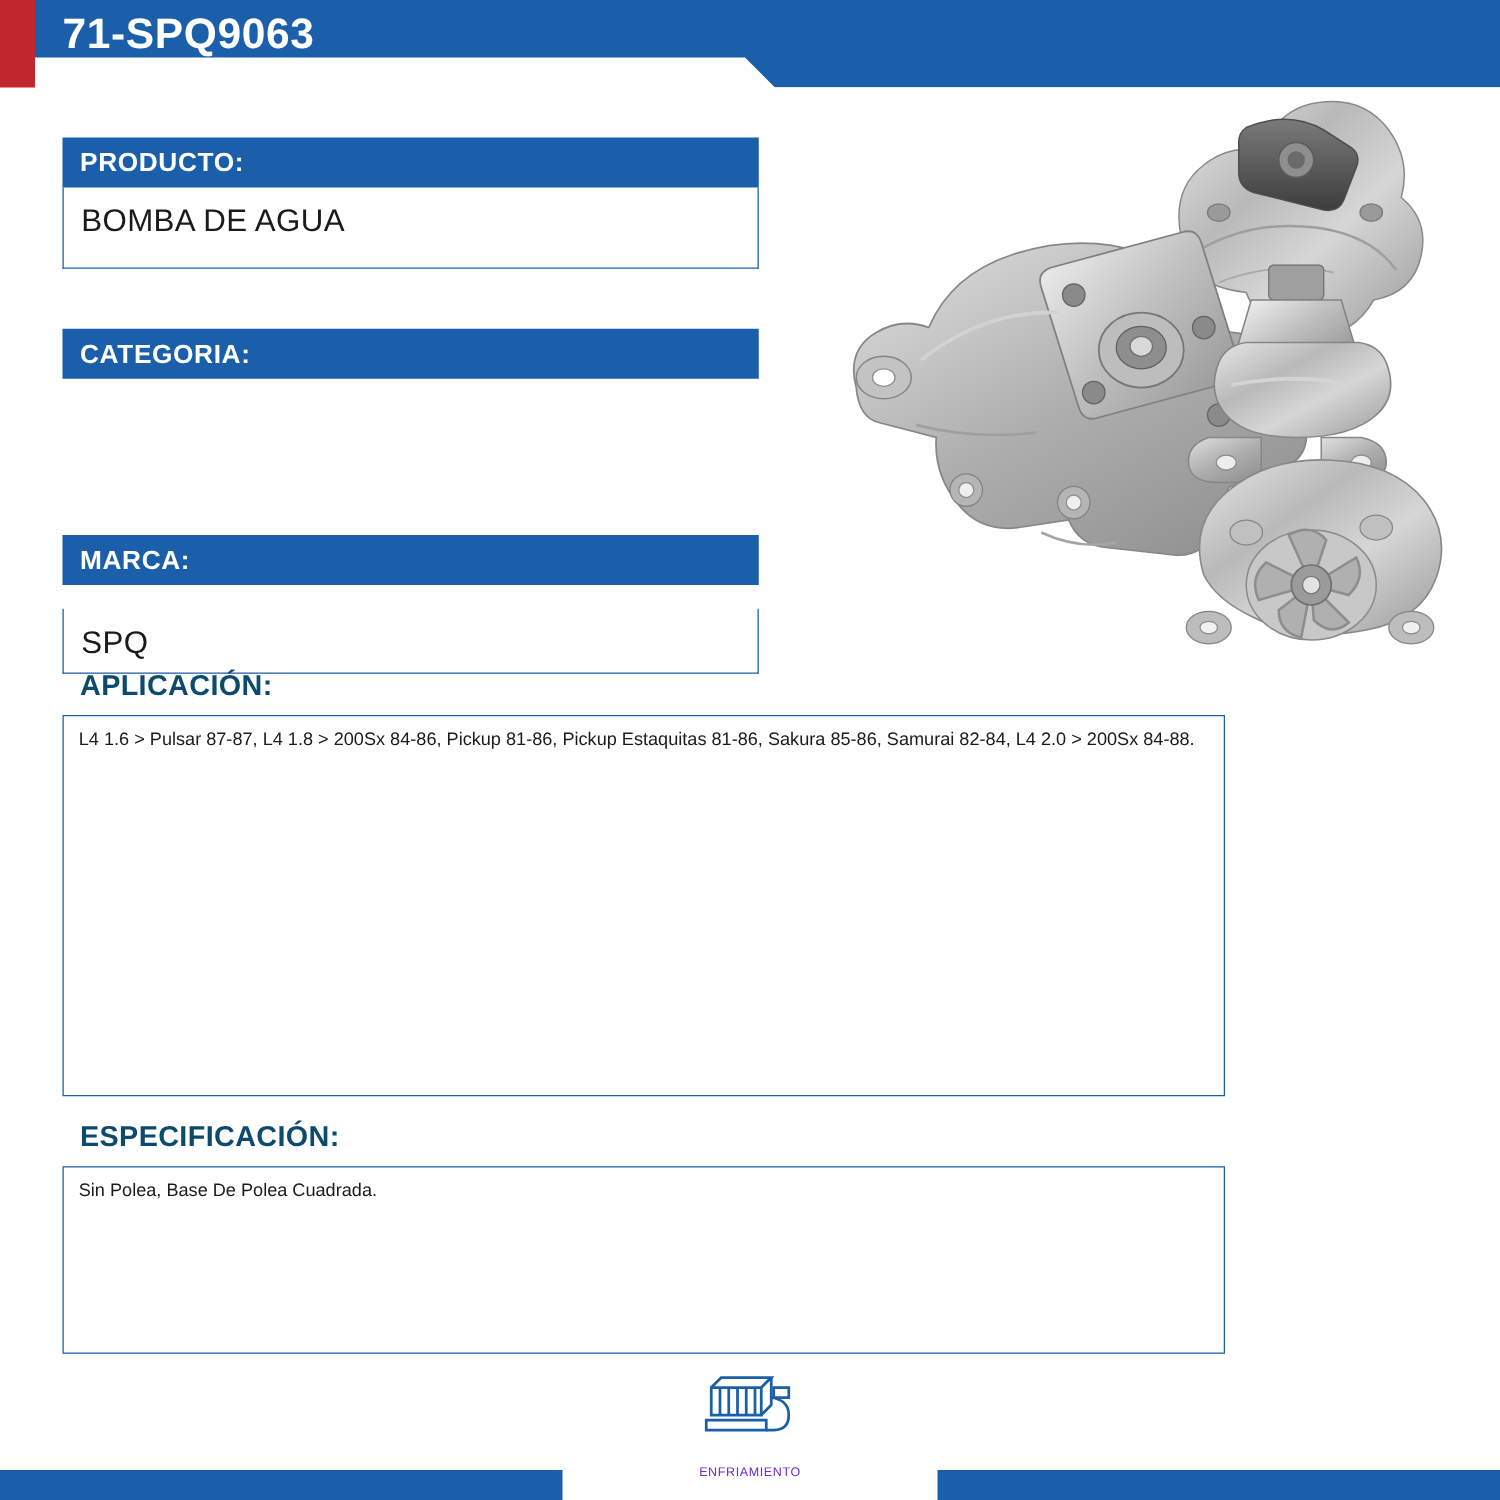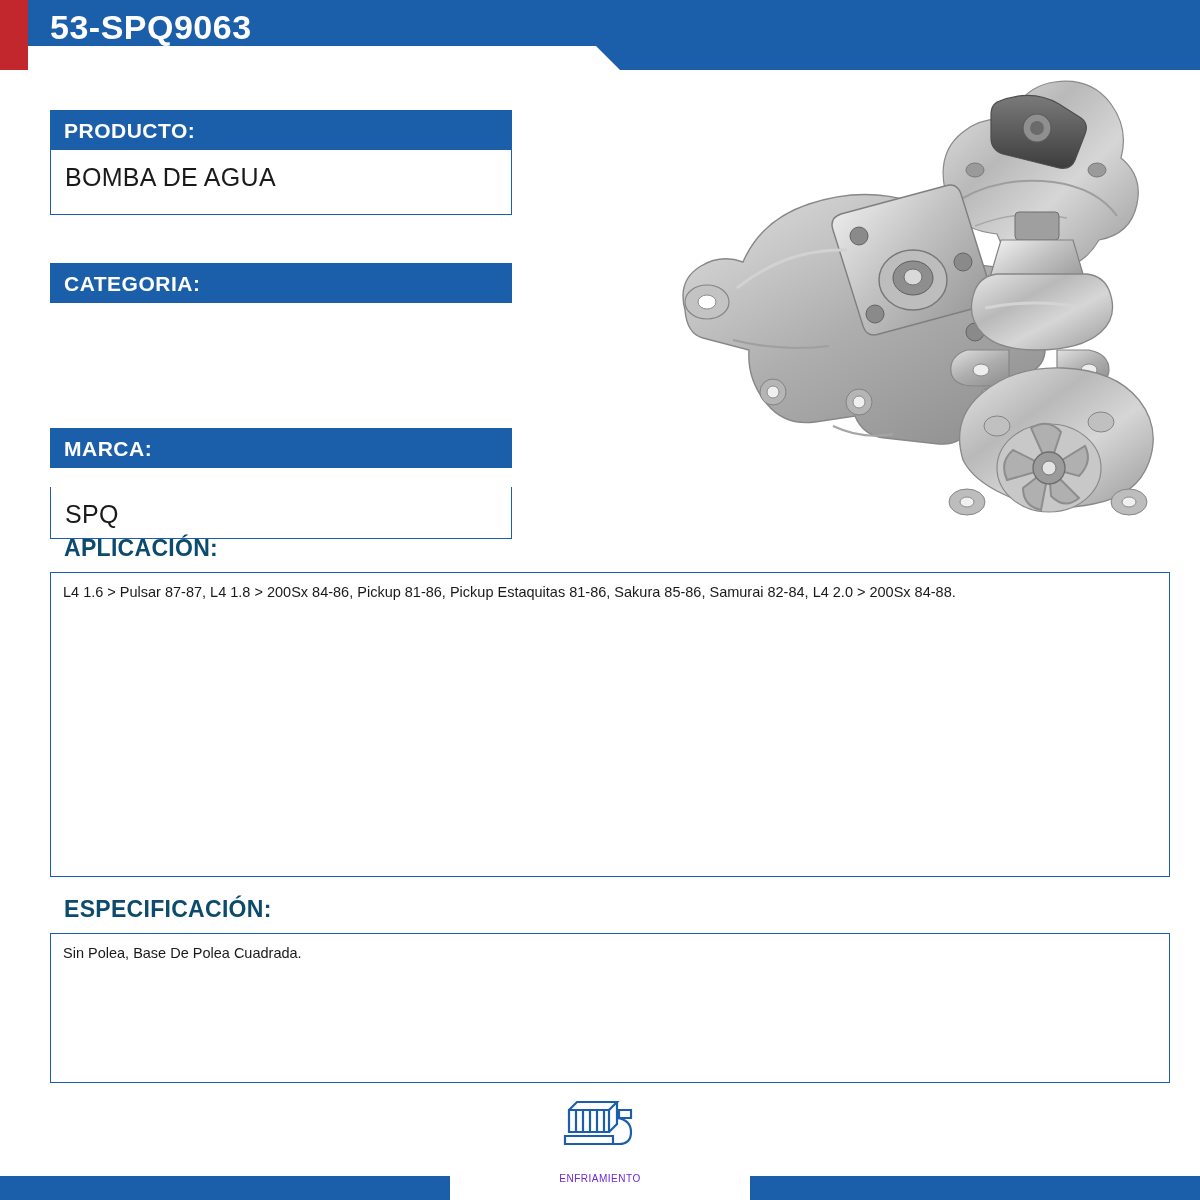--- a/index.html
+++ b/index.html
@@ -47,21 +47,21 @@
     font-size: 34px;
     font-weight: bold;
     color: #ffffff;
     letter-spacing: 0.5px;
     line-height: 38px;
   }
 
   
   .field {
     position: absolute;
-    width: 462px;
+    width: 557px;
     left: 50px;
     border-radius: 24px;
   }
   .field-label {
     background: #1b5faa;
     color: #ffffff;
     font-size: 21px;
     font-weight: bold;
     letter-spacing: 0.5px;
     padding: 9px 0 9px 14px;
@@ -103,21 +103,21 @@
     position: absolute;
     left: 64px;
     font-size: 23px;
     font-weight: bold;
     color: #0c4a6e;
     letter-spacing: 0.3px;
   }
   .section-box {
     position: absolute;
     left: 50px;
-    width: 1120px;
+    width: 930px;
     border: 1px solid #1b5faa;
     box-sizing: border-box;
     padding: 10px 12px;
   }
   .section-text {
     font-size: 14.5px;
     color: #1a1a1a;
     line-height: 19px;
   }
 
@@ -168,21 +168,21 @@
     letter-spacing: 0.5px;
     white-space: nowrap;
   }
 </style>
 </head>
 <body>
 
 <div class="header">
   <div class="header-blue"></div>
   <div class="header-red"></div>
-  <div class="header-title">53-SPQ9063</div>
+  <div class="header-title">71-SPQ9063</div>
 </div>
 
 <div class="field" id="field-producto">
   <div class="field-label">PRODUCTO:</div>
   <div class="field-value-box">
     <div class="field-value">BOMBA DE AGUA</div>
   </div>
 </div>
 
 <div class="field" id="field-categoria">

